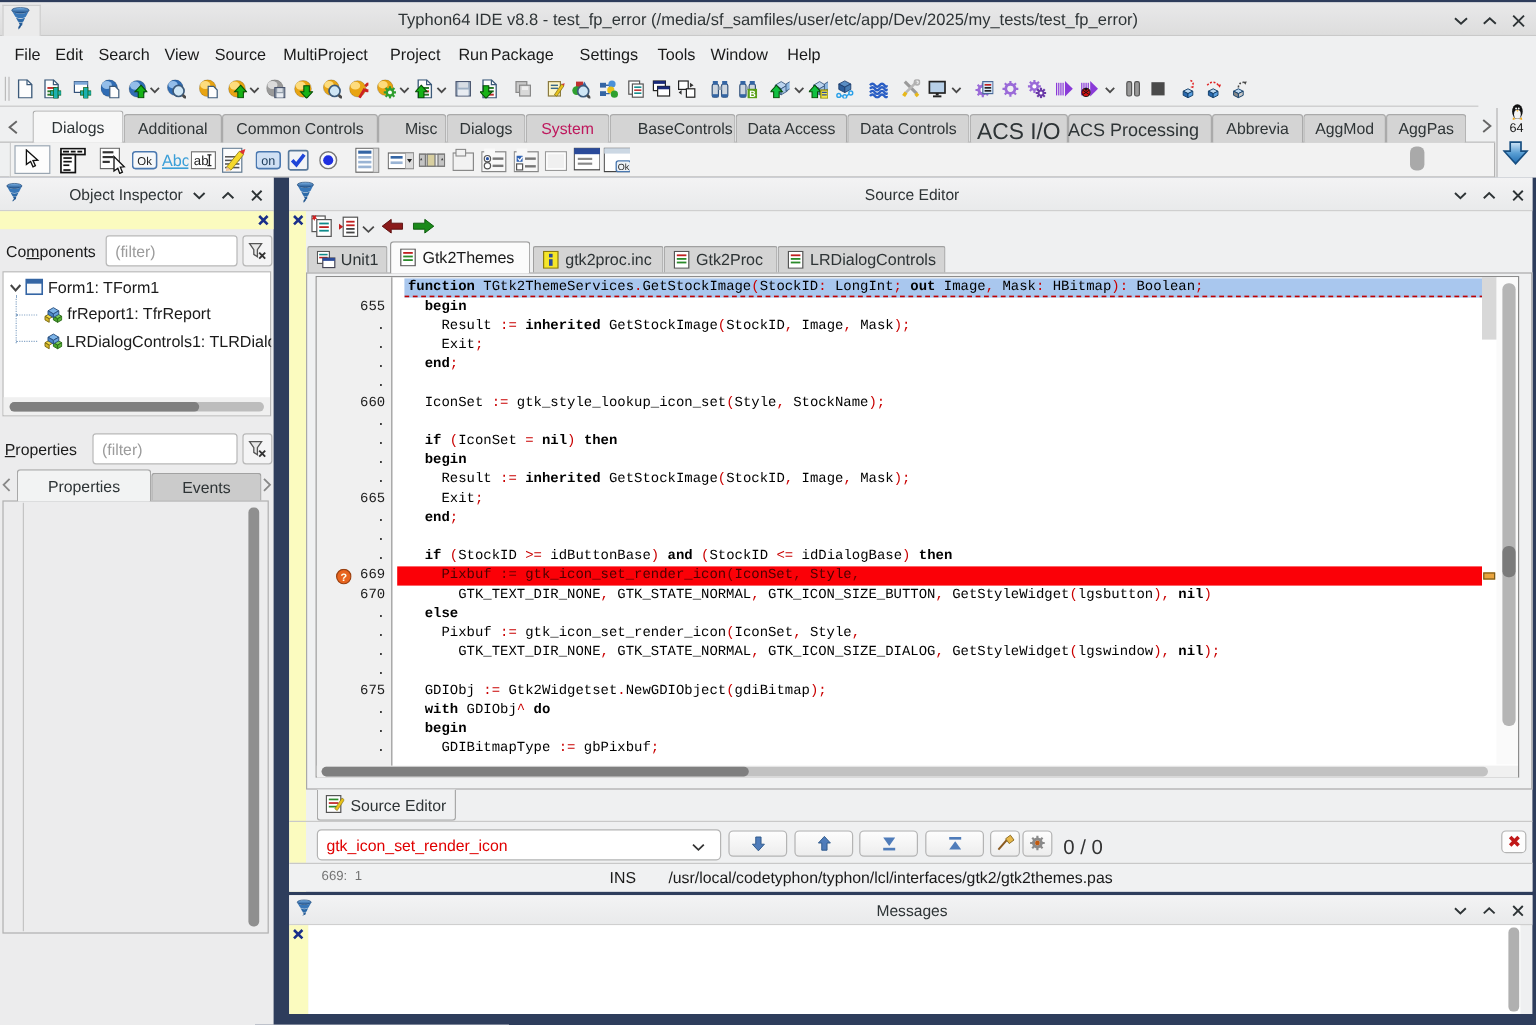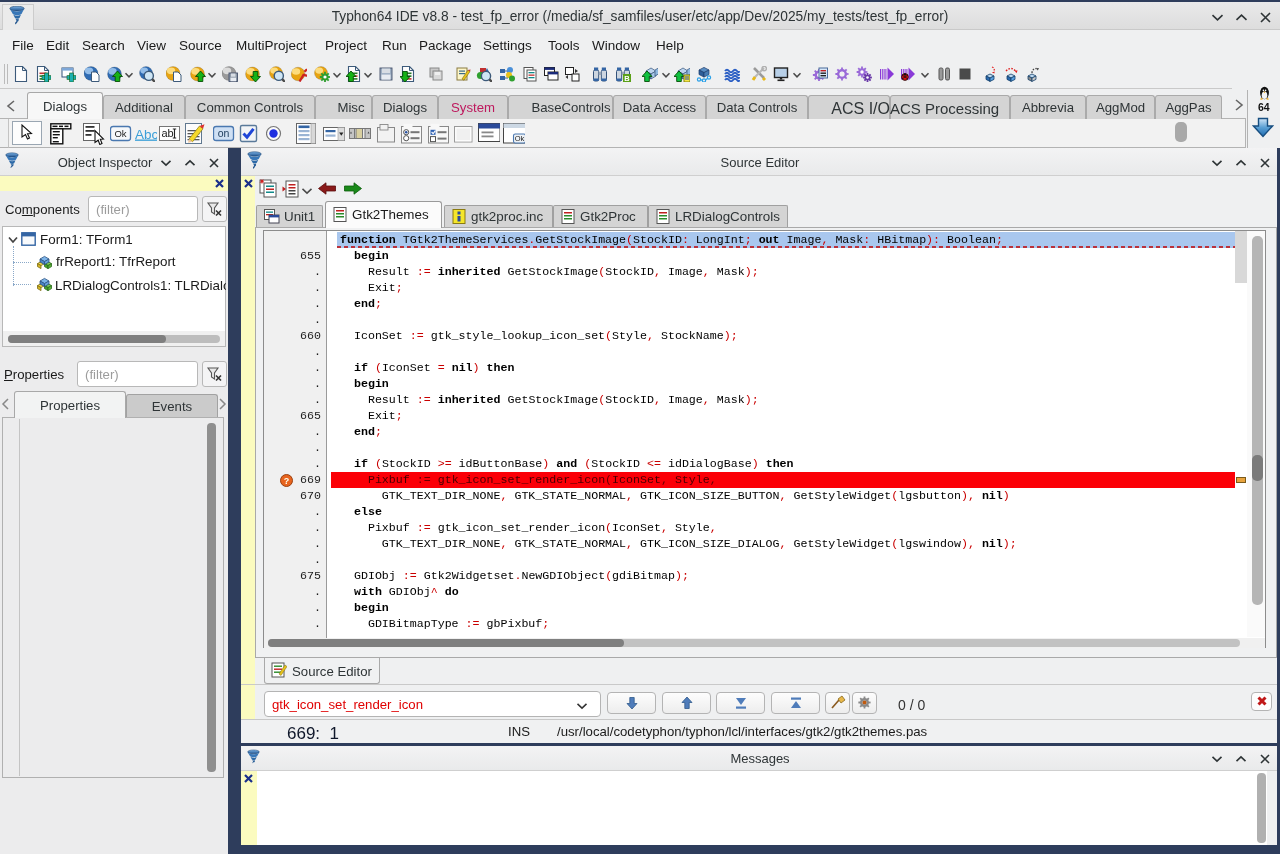--- a/index.html
+++ b/index.html
@@ -33,21 +33,21 @@
   </svg>
 <div style="position:absolute;left:0px;top:30px;width:1280px;height:30px;background:#eff0f1"></div>
 <div style="position:absolute;left:12px;top:38px;font-size:13.5px;color:#1a1a1a;font-weight:normal;white-space:pre;">File</div>
 <div style="position:absolute;left:46px;top:38px;font-size:13.5px;color:#1a1a1a;font-weight:normal;white-space:pre;">Edit</div>
 <div style="position:absolute;left:82px;top:38px;font-size:13.5px;color:#1a1a1a;font-weight:normal;white-space:pre;">Search</div>
 <div style="position:absolute;left:137px;top:38px;font-size:13.5px;color:#1a1a1a;font-weight:normal;white-space:pre;">View</div>
 <div style="position:absolute;left:179px;top:38px;font-size:13.5px;color:#1a1a1a;font-weight:normal;white-space:pre;">Source</div>
 <div style="position:absolute;left:236px;top:38px;font-size:13.5px;color:#1a1a1a;font-weight:normal;white-space:pre;">MultiProject</div>
 <div style="position:absolute;left:325px;top:38px;font-size:13.5px;color:#1a1a1a;font-weight:normal;white-space:pre;">Project</div>
 <div style="position:absolute;left:382px;top:38px;font-size:13.5px;color:#1a1a1a;font-weight:normal;white-space:pre;">Run</div>
-<div style="position:absolute;left:419px;top:38px;font-size:13.5px;color:#1a1a1a;font-weight:normal;white-space:pre;">Package</div>
+<div style="position:absolute;left:409px;top:38px;font-size:13.5px;color:#1a1a1a;font-weight:normal;white-space:pre;">Package</div>
 <div style="position:absolute;left:483px;top:38px;font-size:13.5px;color:#1a1a1a;font-weight:normal;white-space:pre;">Settings</div>
 <div style="position:absolute;left:548px;top:38px;font-size:13.5px;color:#1a1a1a;font-weight:normal;white-space:pre;">Tools</div>
 <div style="position:absolute;left:592px;top:38px;font-size:13.5px;color:#1a1a1a;font-weight:normal;white-space:pre;">Window</div>
 <div style="position:absolute;left:656px;top:38px;font-size:13.5px;color:#1a1a1a;font-weight:normal;white-space:pre;">Help</div>
 <div style="position:absolute;left:0px;top:60px;width:1280px;height:29px;background:#eff0f1"></div>
 <div style="position:absolute;left:0px;top:88px;width:1232px;height:1px;background:#c9c9c9"></div>
 <div style="position:absolute;left:4px;top:64px;width:1px;height:20px;background:#bbb"></div>
 <div style="position:absolute;left:7px;top:64px;width:1px;height:20px;background:#bbb"></div>
 <svg style="position:absolute;left:13px;top:66px;" width="16" height="16" viewBox="0 0 16 16">
     <path d="M2.5 0.5 H9.5 L13.5 4.5 V15.5 H2.5 Z" fill="#fdfdfd" stroke="#3c5a7a" stroke-width="1.1"></path>
@@ -391,21 +391,21 @@
 <div style="position:absolute;left:372px;top:100px;width:66px;text-align:center;font-size:13.2px;color:#2e3436">Dialogs</div>
 <div style="position:absolute;left:438px;top:95px;width:70px;height:24px;background:#d4d4d4;border:1px solid #aaa;border-bottom:none;border-radius:3px 3px 0 0"></div>
 <div style="position:absolute;left:438px;top:100px;width:70px;text-align:center;font-size:13.2px;color:#be185d">System</div>
 <div style="position:absolute;left:508px;top:95px;width:105px;height:24px;background:#d4d4d4;border:1px solid #aaa;border-bottom:none;border-radius:3px 3px 0 0"></div>
 <div style="position:absolute;left:508px;top:100px;width:126px;text-align:center;font-size:13.2px;color:#2e3436">BaseControls</div>
 <div style="position:absolute;left:613px;top:95px;width:93px;height:24px;background:#d4d4d4;border:1px solid #aaa;border-bottom:none;border-radius:3px 3px 0 0"></div>
 <div style="position:absolute;left:613px;top:100px;width:93px;text-align:center;font-size:13.2px;color:#2e3436">Data Access</div>
 <div style="position:absolute;left:706px;top:95px;width:102px;height:24px;background:#d4d4d4;border:1px solid #aaa;border-bottom:none;border-radius:3px 3px 0 0"></div>
 <div style="position:absolute;left:706px;top:100px;width:102px;text-align:center;font-size:13.2px;color:#2e3436">Data Controls</div>
 <div style="position:absolute;left:808px;top:95px;width:82px;height:24px;background:#d4d4d4;border:1px solid #aaa;border-bottom:none;border-radius:3px 3px 0 0"></div>
-<div style="position:absolute;left:808px;top:100px;width:82px;text-align:right;font-size:16px;color:#2e3436">ACS I/O</div>
+<div style="position:absolute;left:808px;top:100px;width:82px;text-align:center;font-size:19px;color:#2e3436">ACS I/O</div>
 <div style="position:absolute;left:890px;top:95px;width:120px;height:24px;background:#d4d4d4;border:1px solid #aaa;border-bottom:none;border-radius:3px 3px 0 0"></div>
 <div style="position:absolute;left:890px;top:100px;width:120px;text-align:left;font-size:15px;color:#2e3436">ACS Processing</div>
 <div style="position:absolute;left:1010px;top:95px;width:76px;height:24px;background:#d4d4d4;border:1px solid #aaa;border-bottom:none;border-radius:3px 3px 0 0"></div>
 <div style="position:absolute;left:1010px;top:100px;width:76px;text-align:center;font-size:13.2px;color:#2e3436">Abbrevia</div>
 <div style="position:absolute;left:1086px;top:95px;width:69px;height:24px;background:#d4d4d4;border:1px solid #aaa;border-bottom:none;border-radius:3px 3px 0 0"></div>
 <div style="position:absolute;left:1086px;top:100px;width:69px;text-align:center;font-size:13.2px;color:#2e3436">AggMod</div>
 <div style="position:absolute;left:1155px;top:95px;width:67px;height:24px;background:#d4d4d4;border:1px solid #aaa;border-bottom:none;border-radius:3px 3px 0 0"></div>
 <div style="position:absolute;left:1155px;top:100px;width:67px;text-align:center;font-size:13.2px;color:#2e3436">AggPas</div>
 <svg style="position:absolute;left:1233px;top:98px;" width="12" height="14" viewBox="0 0 12 14">
     <path d="M3 2 L9 7 L3 12" fill="none" stroke="#666" stroke-width="1.6"></path>
@@ -532,21 +532,21 @@
 <div style="position:absolute;left:1175px;top:122px;width:12px;height:20px;background:#a9a9a9;border-radius:5px"></div>
 <svg style="position:absolute;left:1258px;top:86px;" width="13" height="14" viewBox="0 0 13 14">
     <ellipse cx="6.5" cy="7" rx="4.4" ry="6.2" fill="#111"></ellipse>
     <ellipse cx="6.5" cy="9.2" rx="2.8" ry="3.8" fill="#f4f4f4"></ellipse>
     <circle cx="5.4" cy="4.4" r="0.8" fill="#fff"></circle>
     <circle cx="7.6" cy="4.4" r="0.8" fill="#fff"></circle>
     <path d="M5.4 5.8 h2.2 l-1.1 1.4 Z" fill="#f0a818"></path>
     <path d="M2.8 11.8 l2.4 1.3 -2.7 0.8 Z" fill="#f0a818"></path>
     <path d="M10.2 11.8 l-2.4 1.3 2.7 0.8 Z" fill="#f0a818"></path>
   </svg>
-<div style="position:absolute;left:1258px;top:101px;font-size:10.5px;color:#111;font-weight:bold;white-space:pre;">64</div>
+<div style="position:absolute;left:1258px;top:101px;font-size:10.5px;color:#111;font-weight:normal;white-space:pre;">64</div>
 <svg style="position:absolute;left:1252px;top:117px;" width="22" height="21" viewBox="0 0 22 21">
     <defs>
       <linearGradient id="ba" x1="0" y1="0" x2="0" y2="1">
         <stop offset="0" stop-color="#cfe4f7"></stop>
         <stop offset="0.5" stop-color="#5a9fd4"></stop>
         <stop offset="1" stop-color="#1f6bb0"></stop>
       </linearGradient>
     </defs>
     <path d="M6.5 1.5 H15.5 V9 H20.5 L11 19.5 L1.5 9 H6.5 Z" fill="url(#ba)" stroke="#174e80" stroke-width="1.4"></path>
   </svg>
@@ -856,27 +856,27 @@
     <line x1="8.5" y1="8.5" x2="8.49997759344887" y2="14.599999999958847" stroke="#8a8a8a" stroke-width="1.8"></line>
     <line x1="8.5" y1="8.5" x2="4.186624869091163" y2="12.813327599436096" stroke="#8a8a8a" stroke-width="1.8"></line>
     <line x1="8.5" y1="8.5" x2="2.4000000001646082" y2="8.49995518689774" stroke="#8a8a8a" stroke-width="1.8"></line>
     <line x1="8.5" y1="8.5" x2="4.186688244504547" y2="4.1866090253833095" stroke="#8a8a8a" stroke-width="1.8"></line>
     <line x1="8.5" y1="8.5" x2="8.500067219653388" y2="2.400000000370368" stroke="#8a8a8a" stroke-width="1.8"></line>
     <line x1="8.5" y1="8.5" x2="12.813406818266342" y2="4.186704088503385" stroke="#8a8a8a" stroke-width="1.8"></line>
     <circle cx="8.5" cy="8.5" r="4.5" fill="#8a8a8a"></circle>
     <circle cx="8.5" cy="8.5" r="2.025" fill="#fff"></circle>
     <circle cx="8.5" cy="8.5" r="2" fill="#c05a10"></circle>
   </svg>
-<div style="position:absolute;left:886px;top:697px;font-size:14px;color:#333;font-weight:normal;white-space:pre;margin-left:12px;">0 / 0</div>
+<div style="position:absolute;left:886px;top:697px;font-size:17px;color:#333;font-weight:normal;white-space:pre;">0 / 0</div>
 <div style="position:absolute;left:1251px;top:692px;width:21px;height:19px;background:#fdfdfd;border:1px solid #b4b4b4;border-radius:4px"></div>
 <svg style="position:absolute;left:1256px;top:695px;" width="12" height="12" viewBox="0 0 12 12">
     <path d="M2.5 2.5 L9.5 9.5 M9.5 2.5 L2.5 9.5" stroke="#c01818" stroke-width="3"></path>
   </svg>
 <div style="position:absolute;left:241px;top:719px;width:1036px;height:24px;background:#f0f1f2;border-top:1px solid #c8c8c8"></div>
-<div style="position:absolute;left:287px;top:724px;font-size:17px;color:#0f172a;font-weight:normal;white-space:pre;">669:  1</div>
+<div style="position:absolute;left:268px;top:724px;font-size:11px;color:#737373;font-weight:normal;white-space:pre;">669:  1</div>
 <div style="position:absolute;left:508px;top:724px;font-size:13.2px;color:#1a1a1a;font-weight:normal;white-space:pre;">INS</div>
 <div style="position:absolute;left:557px;top:724px;font-size:13.2px;color:#1a1a1a;font-weight:normal;white-space:pre;">/usr/local/codetyphon/typhon/lcl/interfaces/gtk2/gtk2themes.pas</div>
 <div style="position:absolute;left:241px;top:746px;width:1036px;height:99px;background:#eff0f1"></div>
 <div style="position:absolute;left:241px;top:746px;width:1036px;height:25px;background:linear-gradient(#f3f3f4,#e9eaeb);border-bottom:1px solid #cfcfcf"></div>
 <svg style="position:absolute;left:247px;top:749px;" width="13" height="17" viewBox="0 0 16 19">
     <defs>
       <linearGradient id="tg" x1="0" y1="0" x2="0" y2="1">
         <stop offset="0" stop-color="#7db4e8"></stop>
         <stop offset="1" stop-color="#1c4f8a"></stop>
       </linearGradient>

